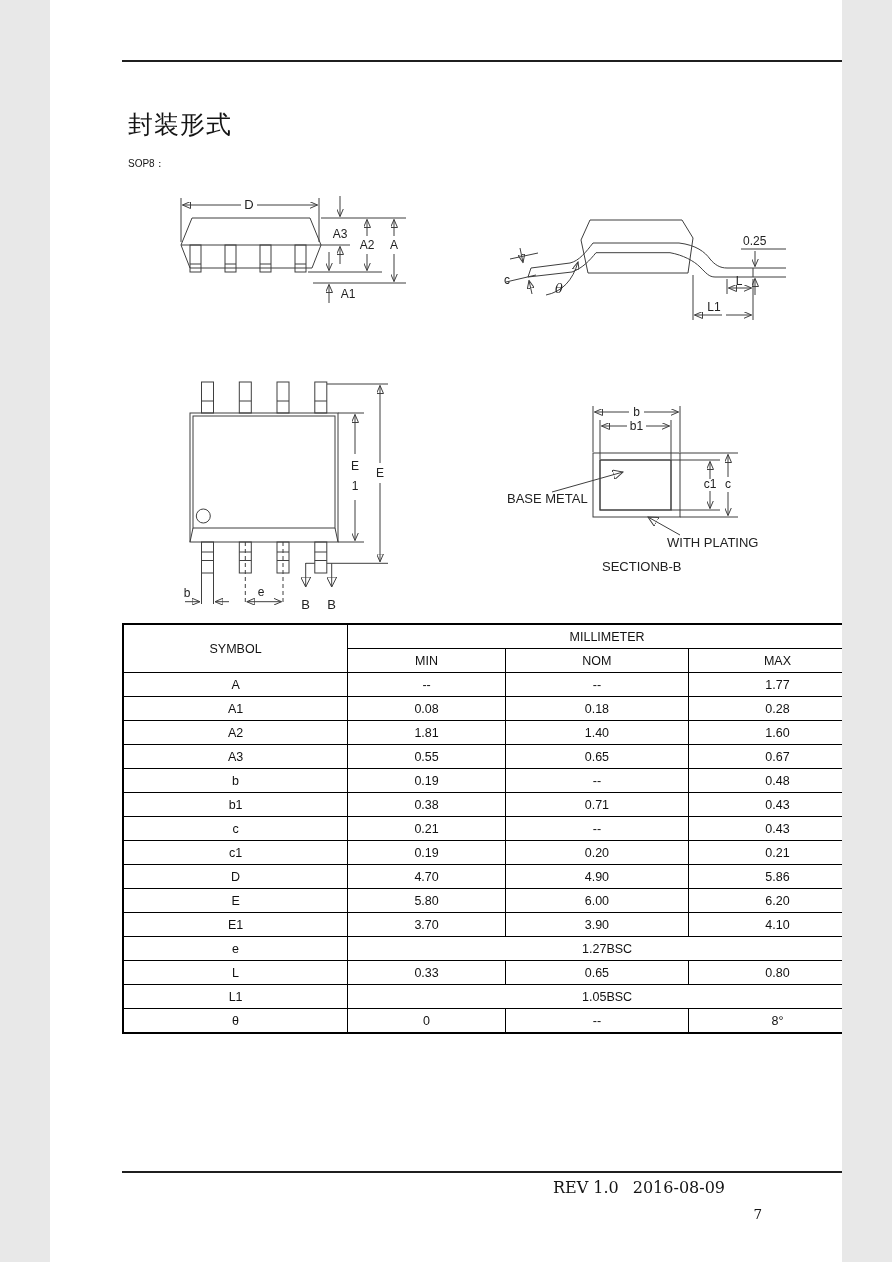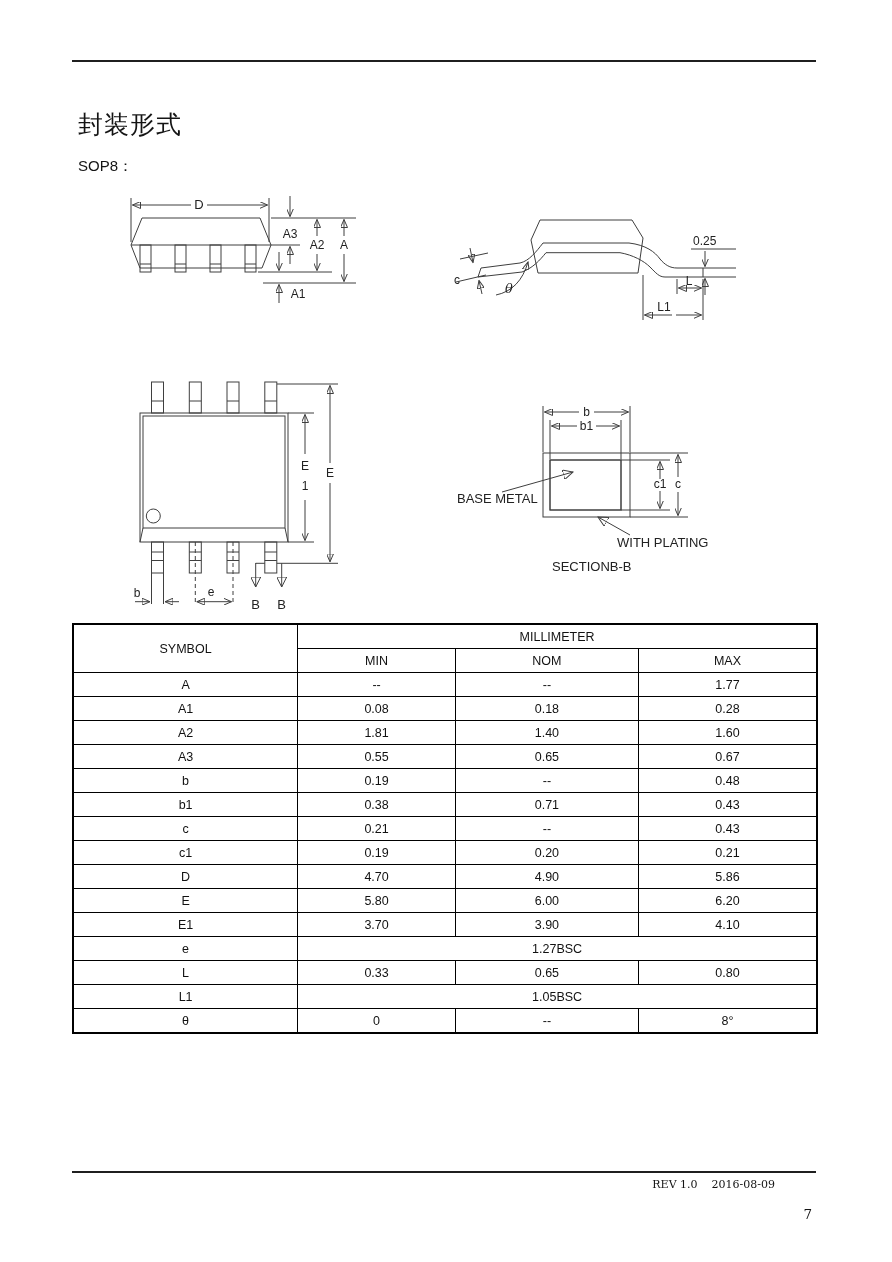--- a/index.html
+++ b/index.html
@@ -1,47 +1,47 @@
 <!DOCTYPE html>
 <html><head>
 <meta charset="utf-8">
 <style>
   html,body{margin:0;padding:0;background:#e8e8e8;}
   .page{
-    position:relative;width:892px;height:1262px;margin:0 auto;
+    position:relative;width:792px;height:1262px;margin:0 auto;
     background:#ffffff;overflow:hidden;
     font-family:"Liberation Sans","DejaVu Sans",sans-serif;color:#1a1a1a;
   }
   .rule{position:absolute;left:72px;width:744px;height:2px;background:#1f1f1f;}
   .rule-top{top:60px;}
   .rule-bottom{top:1171px;}
   .doc-title{
     position:absolute;left:78px;top:108px;
     font-family:"DejaVu Serif","Liberation Serif",serif;
     font-size:25px;font-weight:500;letter-spacing:1px;color:#141414;
   }
-  .pkg-label{position:absolute;left:78px;top:157px;font-size:15px;color:#141414;}
+  .pkg-label{position:absolute;left:78px;top:157px;font-size:10px;color:#141414;}
   .fig{position:absolute;}
   .fig text{font-family:"Liberation Sans","DejaVu Sans",sans-serif;font-size:12px;fill:#222;}
   .fig .big{font-size:13px;}
   .fig .theta{font-family:"DejaVu Serif",serif;font-style:italic;font-size:13px;}
   .fig line,.fig path,.fig rect,.fig polyline,.fig circle{stroke:#3f3f3f;fill:none;stroke-width:1;}
   .tbl-wrap{position:absolute;left:72px;top:623px;width:746px;}
   table.dim{
     width:100%;border-collapse:collapse;table-layout:fixed;
     border:2px solid #000;font-size:12.5px;color:#111;
   }
   table.dim td,table.dim th{
     border:1px solid #000;text-align:center;vertical-align:middle;
     height:23px;padding:0;font-weight:normal;
   }
   .footer-text{
     position:absolute;top:1178px;right:117px;
     font-family:"DejaVu Serif","Liberation Serif",serif;
-    font-size:11px;color:#141414;
+    font-size:16px;color:#141414;
   }
   .footer-text .sep{display:inline-block;width:14px;}
   .page-num{
     position:absolute;top:1206px;right:80px;
     font-family:"DejaVu Serif","Liberation Serif",serif;
     font-size:13.5px;color:#141414;
   }
 </style>
 </head>
 <body>

